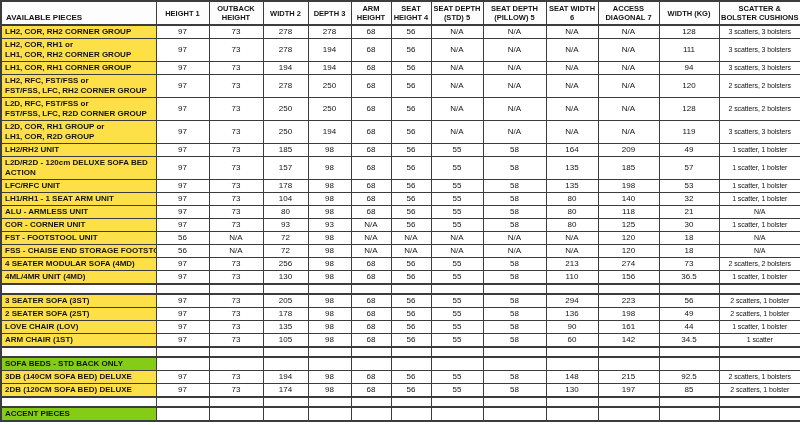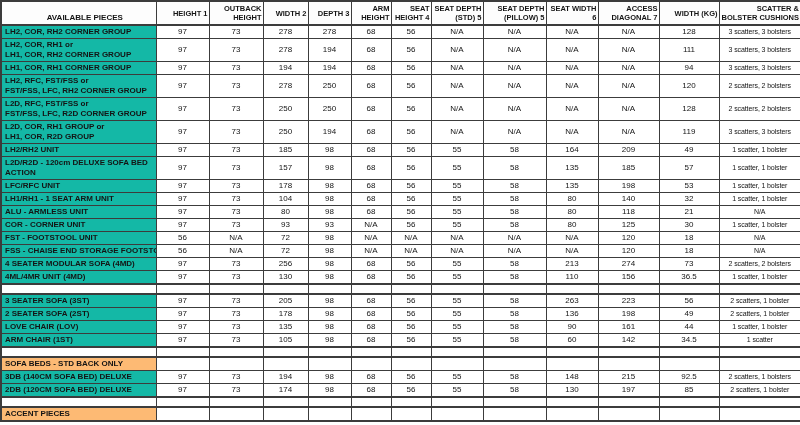--- a/index.html
+++ b/index.html
@@ -2,27 +2,27 @@
 <html><head>
 <meta charset="utf-8">
 <style>
   html,body{margin:0;padding:0;background:#ffffff;}
   body{width:800px;height:425px;overflow:hidden;font-family:"Liberation Sans",sans-serif;-webkit-font-smoothing:antialiased;}
   .wrap{width:800px;box-sizing:border-box;}
   table{width:800px;table-layout:fixed;border-collapse:collapse;border:2px solid #3c3c3c;background:#fff;}
   th,td{border:1px solid #3c3c3c;box-sizing:border-box;overflow:hidden;color:#141414;}
   thead th{
     font-size:7.5px;font-weight:bold;line-height:9px;padding:2px 1px;
-    text-align:right;vertical-align:middle;background:#fdfdfd;border-bottom:2px solid #3c3c3c;
+    text-align:center;vertical-align:middle;background:#fdfdfd;border-bottom:2px solid #3c3c3c;
   }
-  thead th.pieces{text-align:center;vertical-align:bottom;padding-left:13px;font-size:8px;}
+  thead th.pieces{text-align:left;vertical-align:bottom;padding-left:4px;font-size:8px;}
   td{font-size:8px;line-height:10px;padding:1px 2px;text-align:center;vertical-align:middle;background:#ffffff;}
-  td.name{text-align:left;padding-left:3px;font-weight:bold;background:#14b8a6;}
+  td.name{text-align:left;padding-left:3px;font-weight:bold;background:#fde047;}
   td.name div{line-height:10px;white-space:nowrap;}
-  tr.section td.name{background:#fdba74;font-weight:bold;}
+  tr.section td.name{background:#84cc16;font-weight:bold;}
   tr.blank td{height:10px;background:#ffffff;border-top:2px solid #3c3c3c;border-bottom:2px solid #3c3c3c;}
   tr.blank td.name{background:#ffffff;}
   td.val:last-child{font-size:7px;letter-spacing:-0.1px;white-space:nowrap;}
 </style>
 </head>
 <body>
 
 <div class="wrap">
   <table>
     <colgroup>
@@ -355,21 +355,21 @@
             <div>3 SEATER SOFA (3ST)</div>
           </td>
           <td class="val">97</td>
           <td class="val">73</td>
           <td class="val">205</td>
           <td class="val">98</td>
           <td class="val">68</td>
           <td class="val">56</td>
           <td class="val">55</td>
           <td class="val">58</td>
-          <td class="val">263</td>
+          <td class="val">294</td>
           <td class="val">223</td>
           <td class="val">56</td>
           <td class="val">2 scatters, 1 bolster</td>
         </tr>
         <tr class="data">
           <td class="name">
             <div>2 SEATER SOFA (2ST)</div>
           </td>
           <td class="val">97</td>
           <td class="val">73</td>

